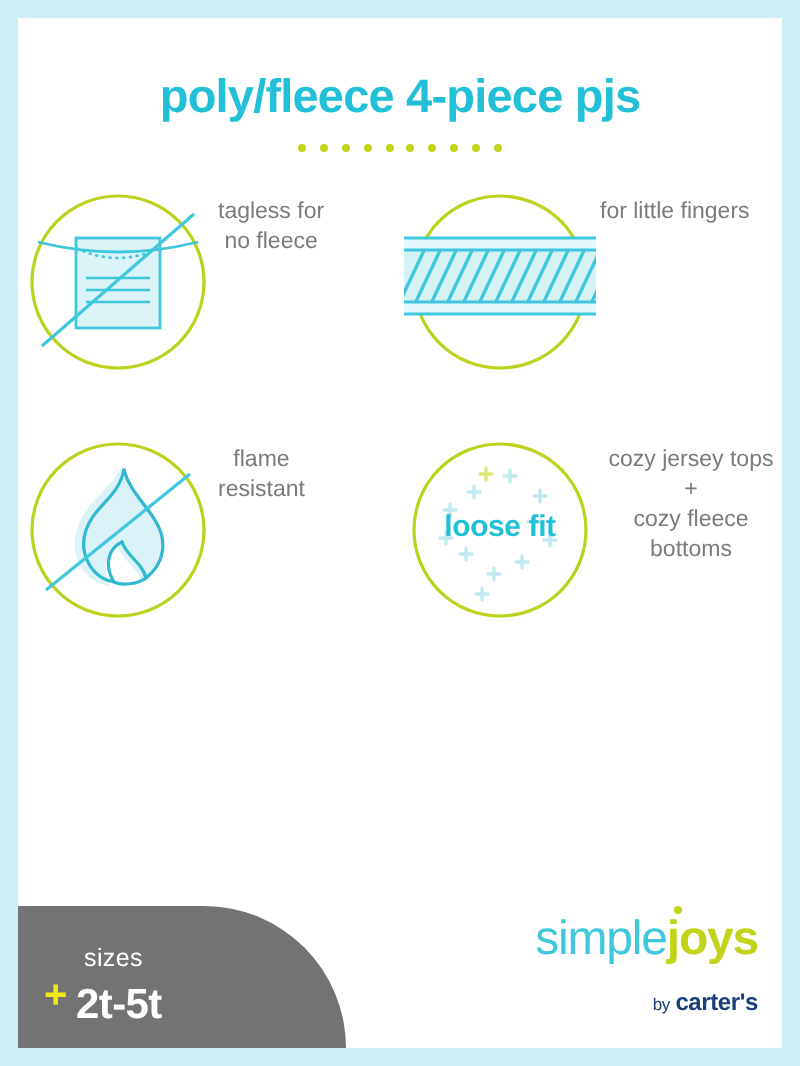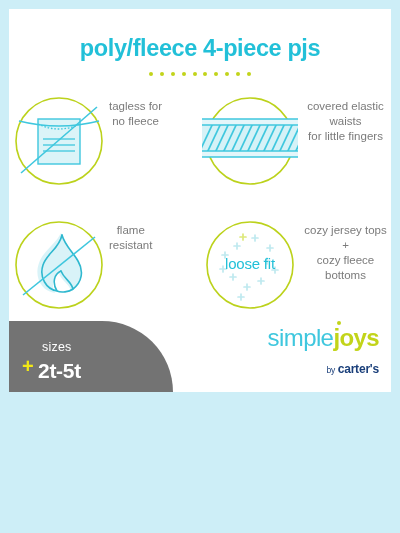--- a/index.html
+++ b/index.html
@@ -5,21 +5,21 @@
   html,body{margin:0;padding:0;}
   body{
     width:400px;height:533px;
     background:#cdeef7;
     font-family:"Liberation Sans", sans-serif;
     overflow:hidden;
   }
   .frame{
     position:absolute;
     left:9px;top:9px;
-    width:382px;height:383px;
+    width:382px;height:515px;
     background:#ffffff;
     overflow:hidden;
   }
   
   .title{
     position:absolute;
     left:0;top:26px;width:382px;
     text-align:center;
     font-size:23.5px;
     font-weight:bold;
@@ -65,21 +65,21 @@
     font-size:11.5px;
     line-height:15px;
     color:#7b7b7b;
   }
   .caption .l{display:block;}
   .loose-label{
     position:absolute;
     left:0;top:40px;width:100px;
     text-align:center;
     font-size:15px;
-    font-weight:normal;
+    font-weight:bold;
     letter-spacing:-0.2px;
     color:#22c0d8;
   }
   
   .sizes-badge{
     position:absolute;
     left:0;bottom:0;
     width:131px;height:71px;
     background:#737373;
     border-top-right-radius:71px 71px;
@@ -202,21 +202,20 @@
             </g>
             <rect x="2" y="28" width="96" height="6" fill="#e4f6fa"></rect>
             <rect x="2" y="60" width="96" height="6" fill="#e4f6fa"></rect>
             <line x1="2" y1="28" x2="98" y2="28" stroke="#3fc7de" stroke-width="1.5"></line>
             <line x1="2" y1="34" x2="98" y2="34" stroke="#3fc7de" stroke-width="1.5"></line>
             <line x1="2" y1="60" x2="98" y2="60" stroke="#3fc7de" stroke-width="1.5"></line>
             <line x1="2" y1="66" x2="98" y2="66" stroke="#3fc7de" stroke-width="1.5"></line>
           </svg>
         </div>
         <div class="caption">
-          <span class="l">covered elastic waists</span>
           <span class="l">for little fingers</span>
         </div>
       </div>
 
     </div>
 
     <div class="row" style="margin-top:24px;">
 
       <div class="cell">
         <div class="circle-wrap">

